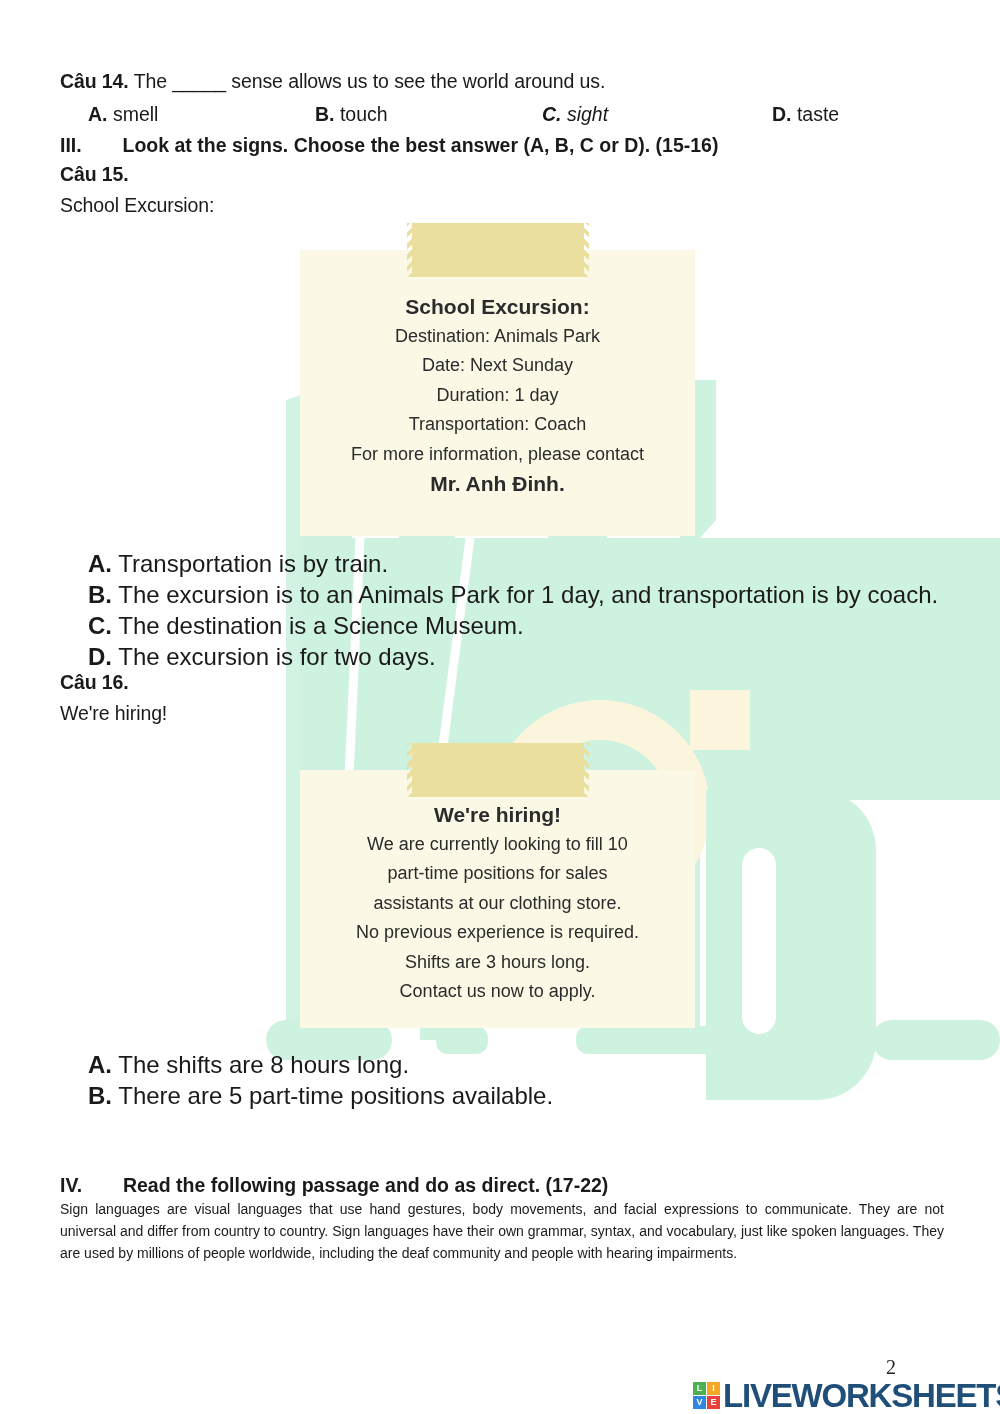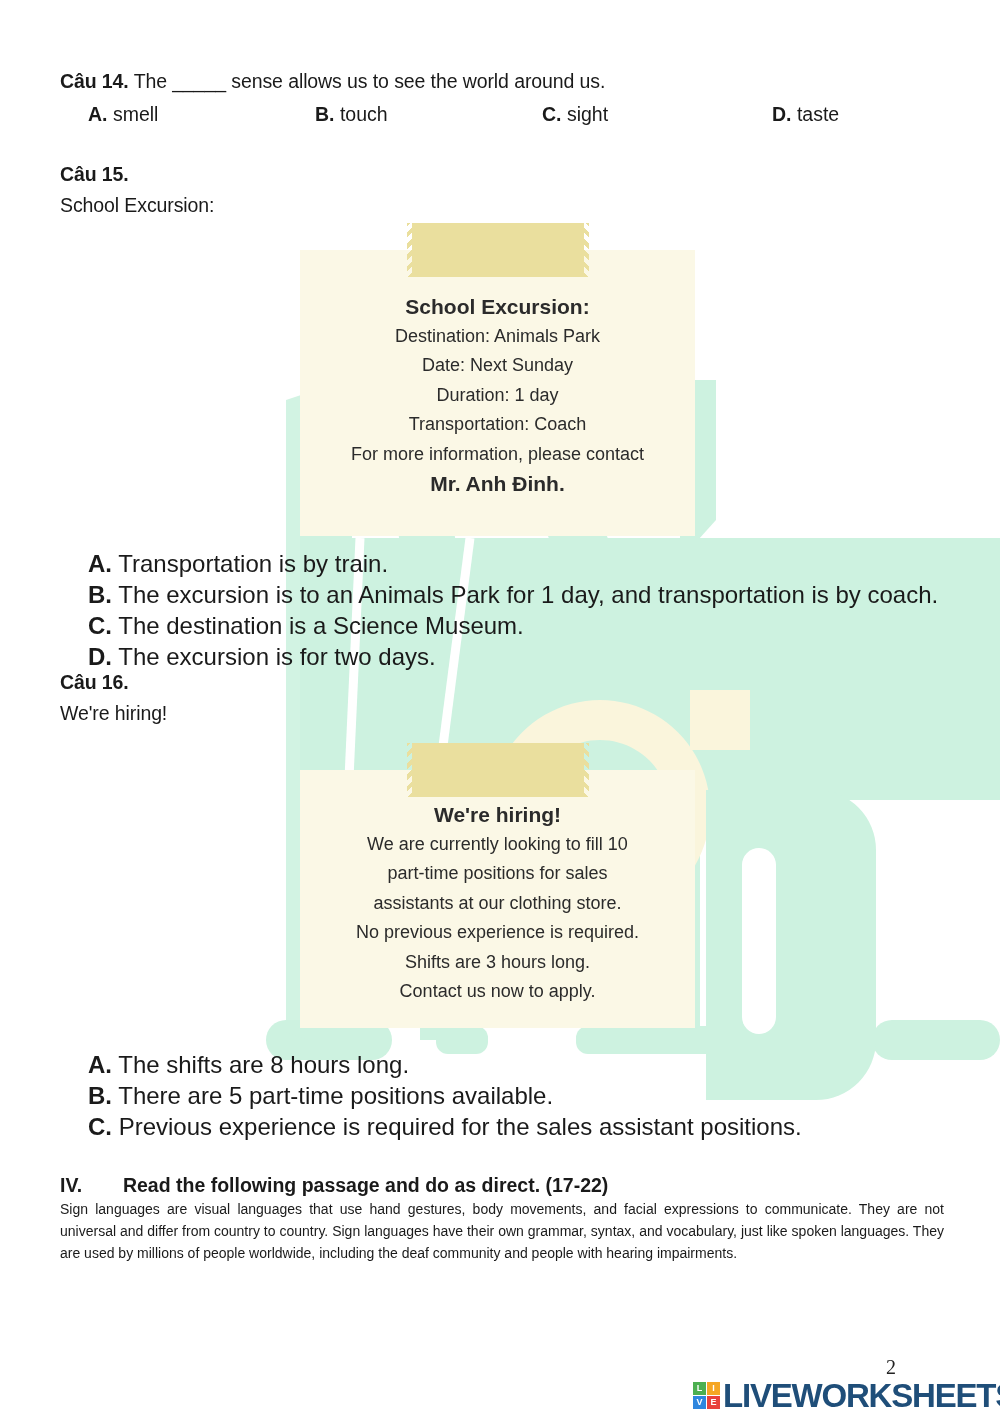--- a/index.html
+++ b/index.html
@@ -221,29 +221,34 @@
   </div>
 
   <div class="opt-col" style="left:88px; top:95px;text-align:center;">
     <span class="lbl">A.</span>
     <span>smell</span>
   </div>
   <div class="opt-col" style="left:315px; top:95px;">
     <span class="lbl">B.</span>
     <span>touch</span>
   </div>
-  <div class="opt-col" style="left:542px; top:95px;">
+  <div class="opt-col" style="left:542px; top:95px;font-style:italic;">
     <span class="lbl">C.</span>
     <span>sight</span>
   </div>
   <div class="opt-col" style="left:772px; top:95px;">
     <span class="lbl">D.</span>
     <span>taste</span>
   </div>
 
+  <div class="sect-head" style="left:60px; top:126px;">
+    <span>III.</span>
+    <span style="display:inline-block; width:30px;"></span>
+    <span>Look at the signs. Choose the best answer (A, B, C or D). (15-16)</span>
+  </div>
 
   <div class="line bold" style="left:60px; top:157px;">Câu 15.</div>
   <div class="line" style="left:60px; top:188px;">School Excursion:</div>
 
   <div class="card" style="left:300px; top:242px; width:395px; height:286px; padding-top:42px;">
     <div class="tape"></div>
     <div class="card-body">
       <div class="card-line strong">School Excursion:</div>
       <div class="card-line">Destination: Animals Park</div>
       <div class="card-line">Date: Next Sunday</div>
@@ -288,24 +293,20 @@
   </div>
 
   <div class="ans" style="left:88px; top:1043px;">
     <span class="lt">A.</span>
     <span>The shifts are 8 hours long.</span>
   </div>
   <div class="ans" style="left:88px; top:1074px;">
     <span class="lt">B.</span>
     <span>There are 5 part-time positions available.</span>
   </div>
-  <div class="ans" style="left:88px; top:1105px;">
-    <span class="lt">C.</span>
-    <span>Previous experience is required for the sales assistant positions.</span>
-  </div>
 
   <div class="sect-head" style="left:60px; top:1166px;">
     <span>IV.</span>
     <span style="display:inline-block; width:30px;"></span>
     <span>Read the following passage and do as direct. (17-22)</span>
   </div>
 
   <div id="passage">Sign languages are visual languages that use hand gestures, body movements, and facial expressions to communicate. They are not universal and differ from country to country. Sign languages have their own grammar, syntax, and vocabulary, just like spoken languages. They are used by millions of people worldwide, including the deaf community and people with hearing impairments.</div>
 
   <div id="page-number">2</div>

